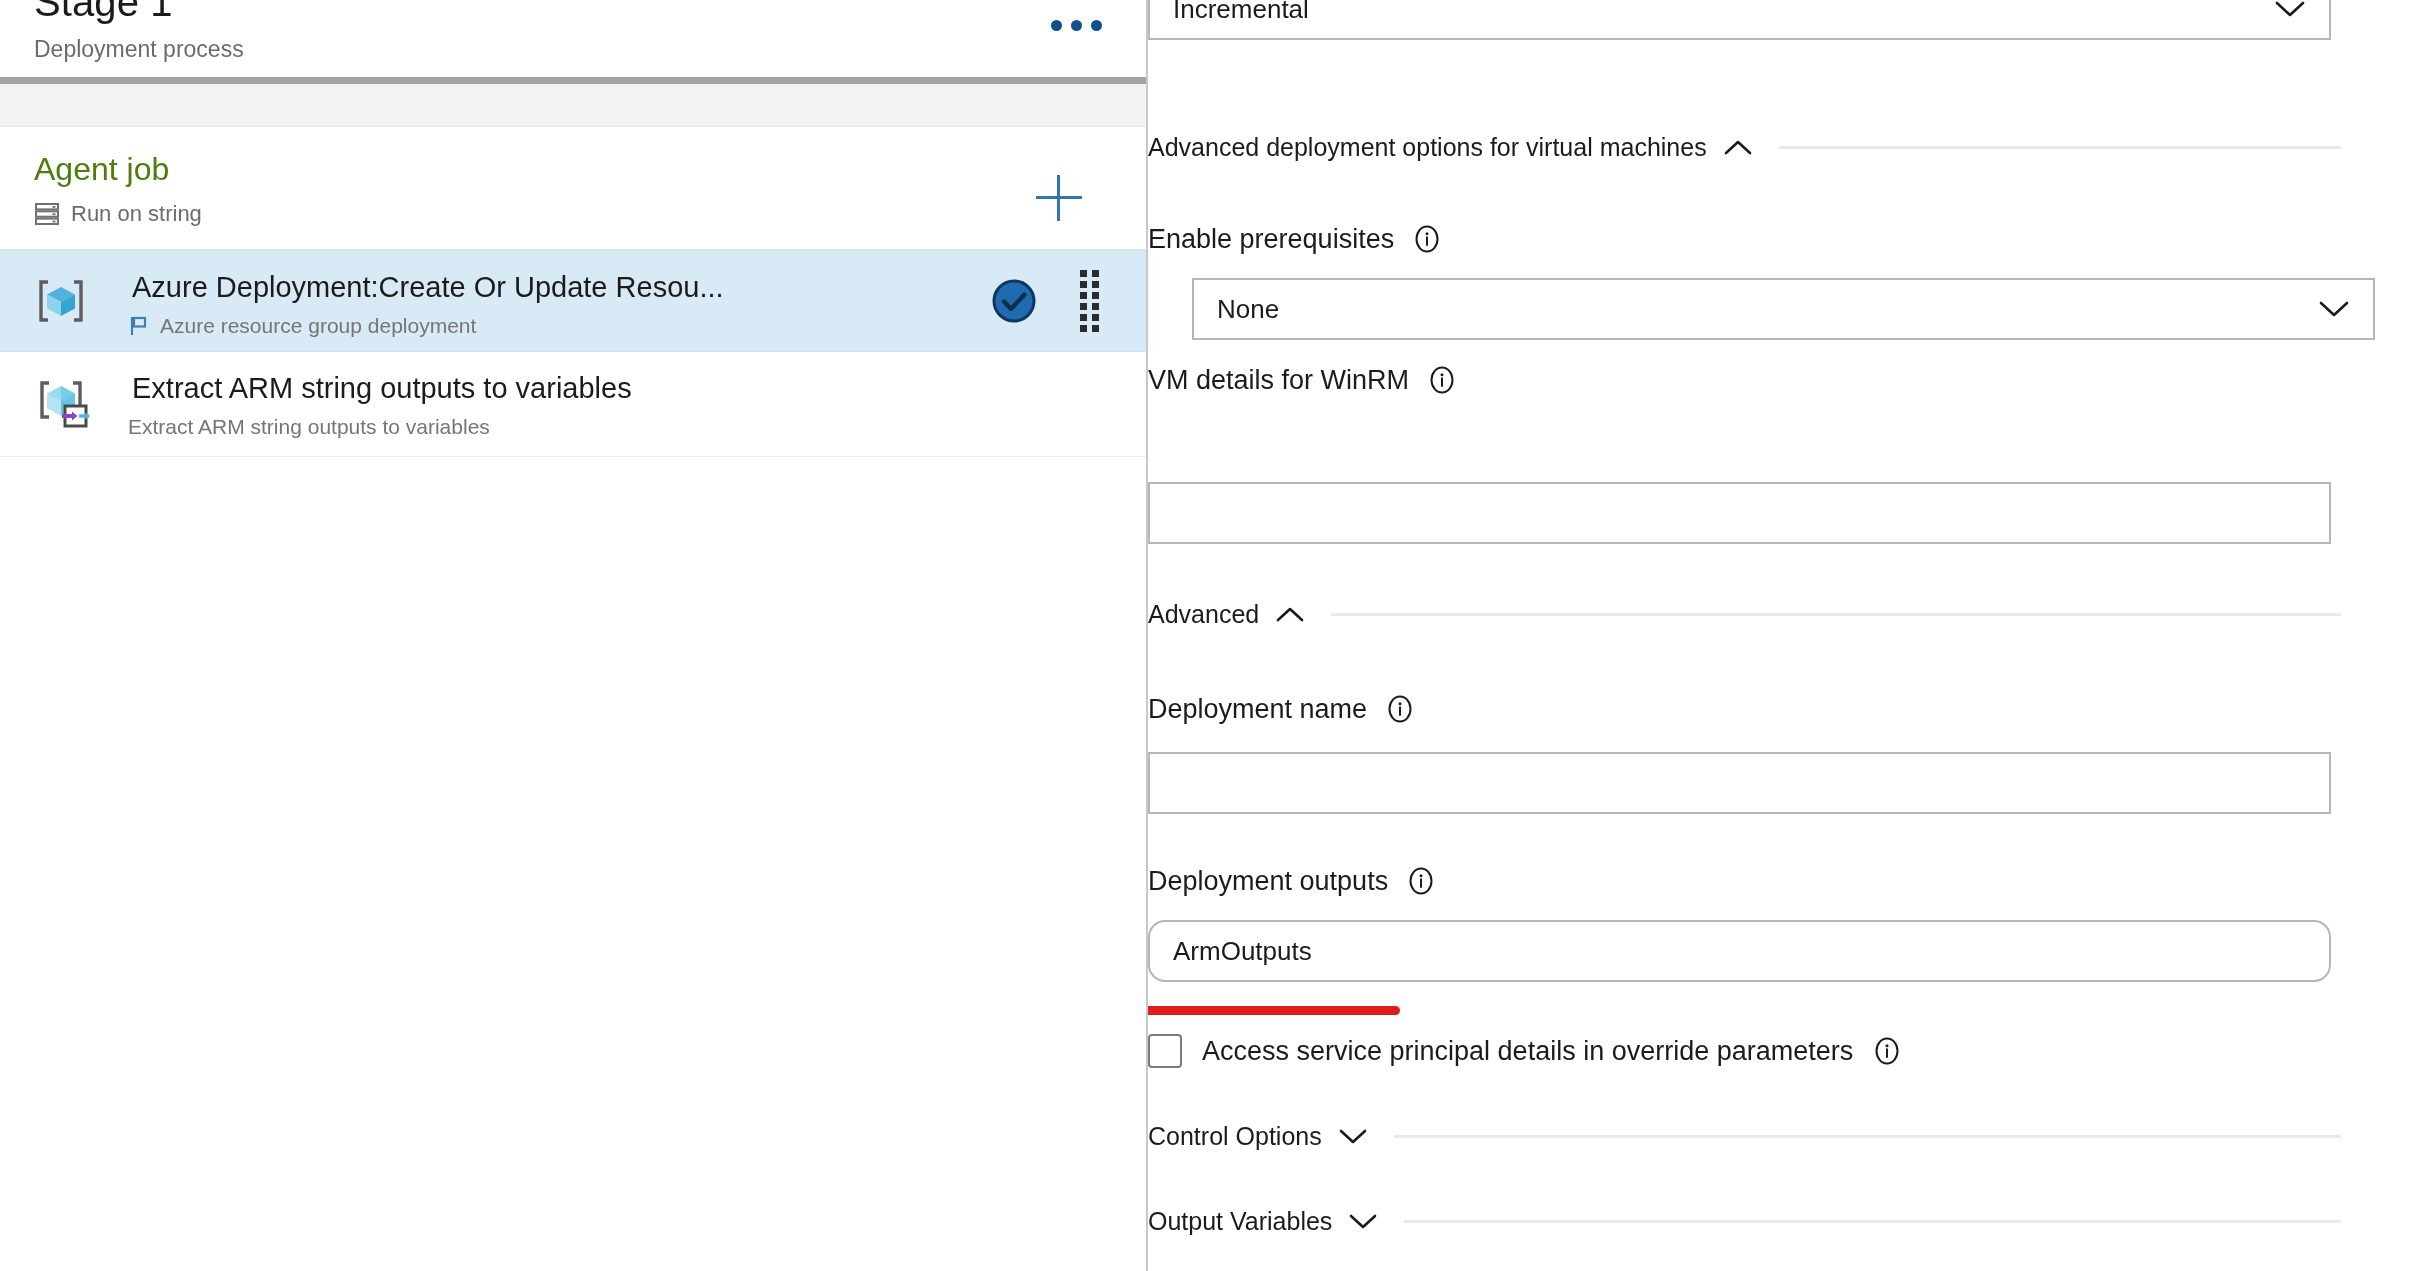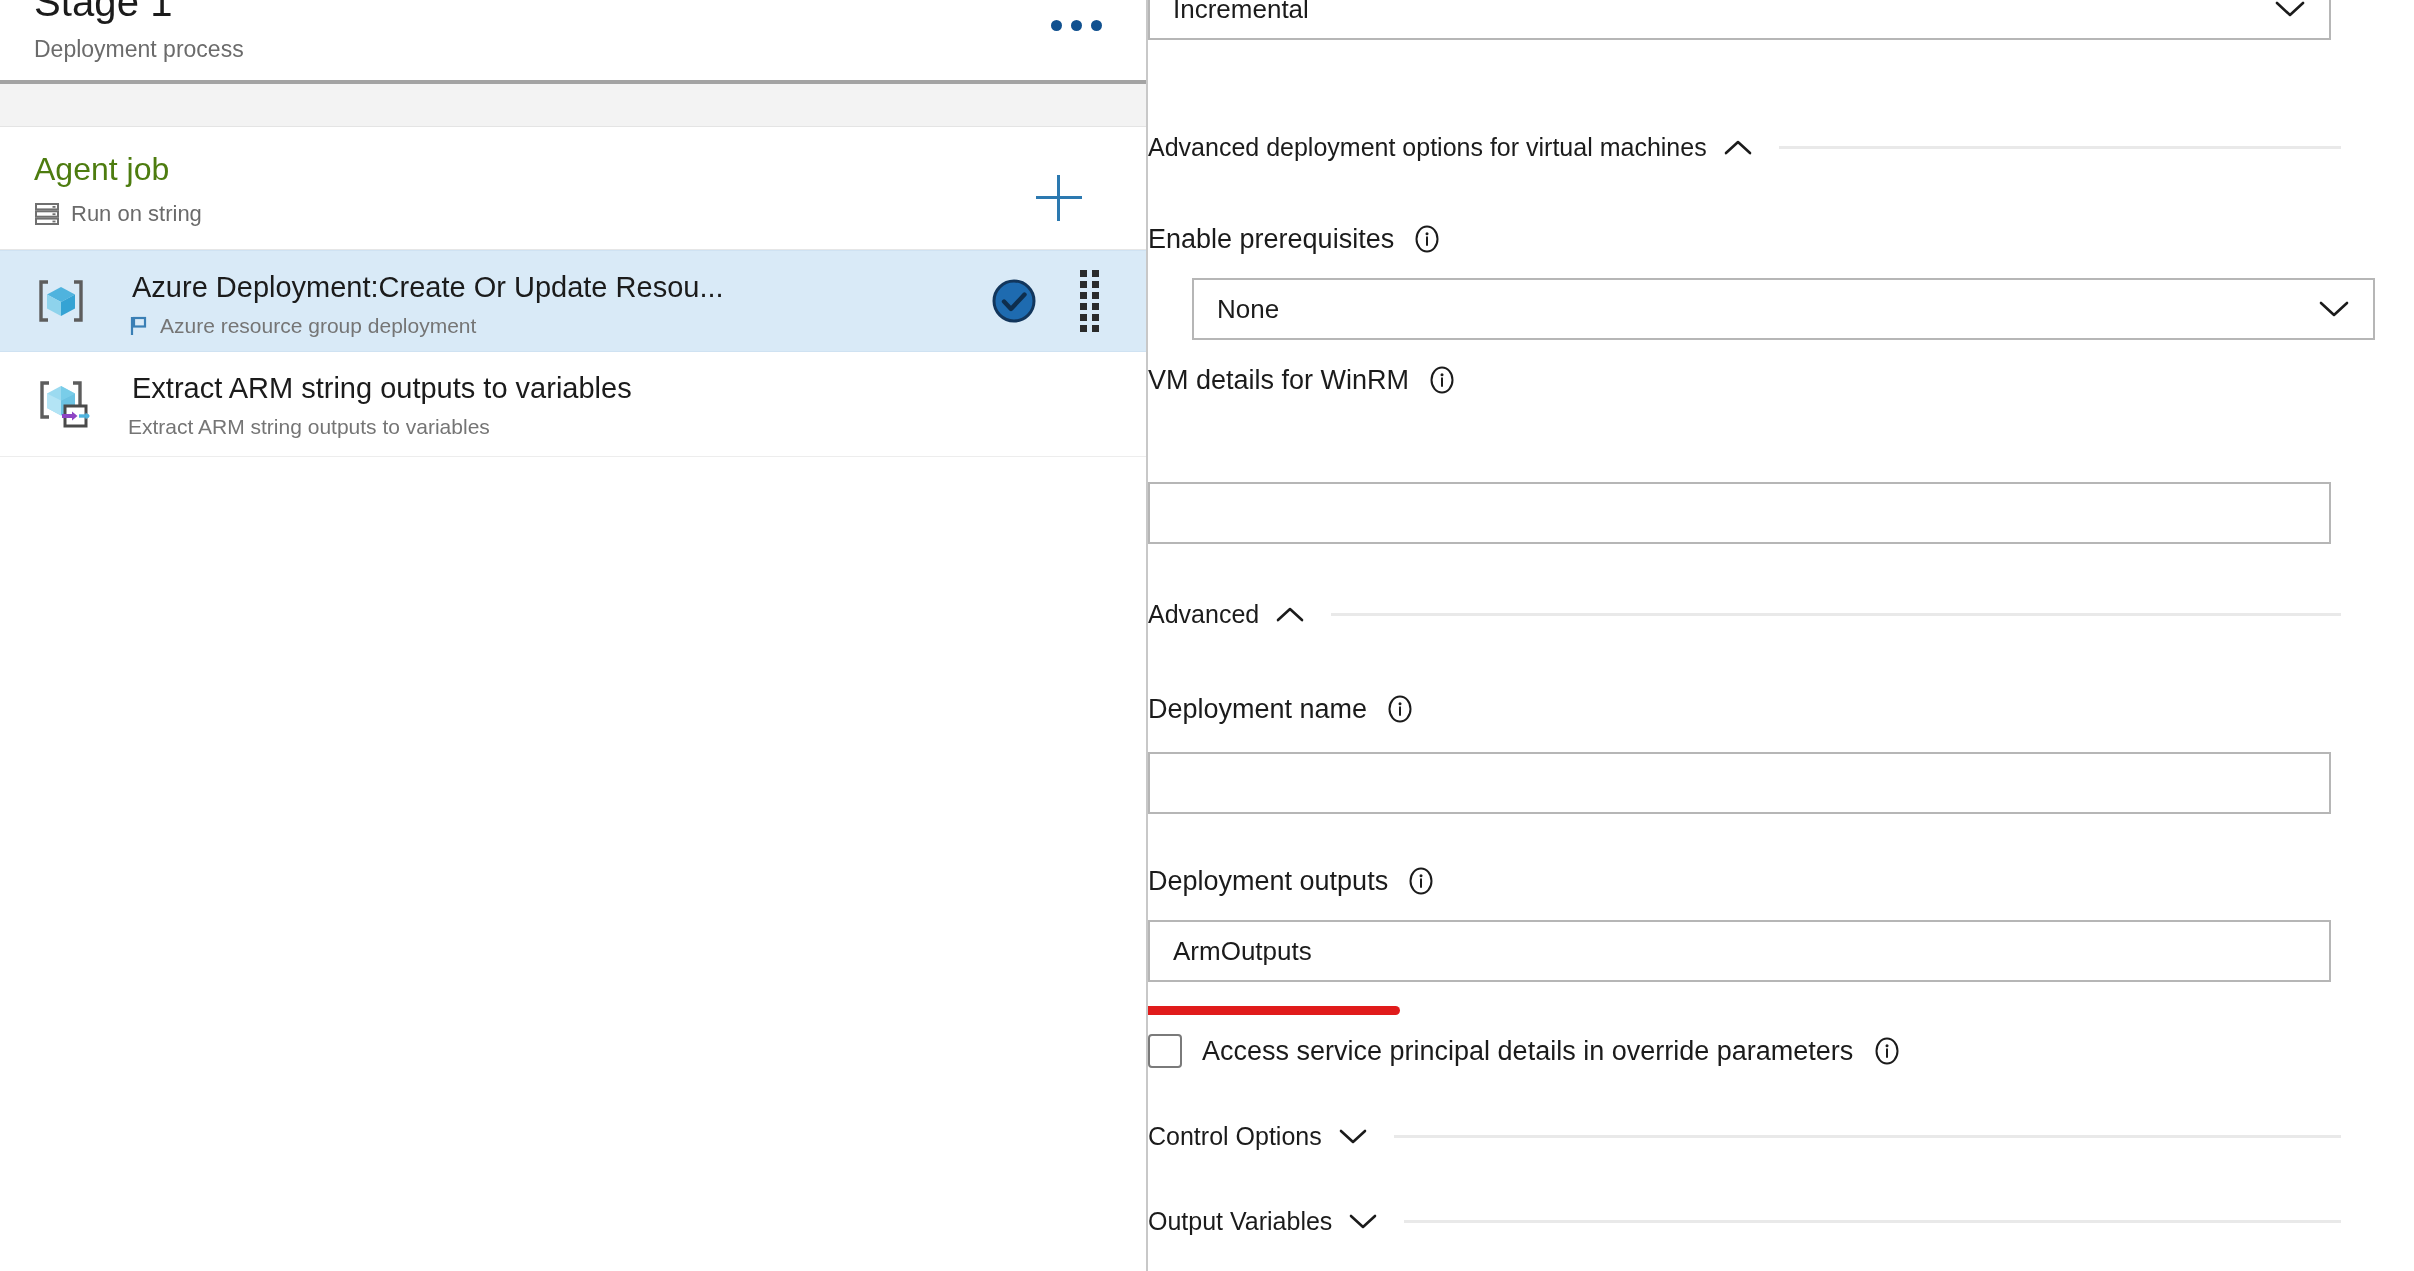--- a/index.html
+++ b/index.html
@@ -32,21 +32,21 @@
     background: #ffffff;
     border-right: 2px solid #c8c8c8;
     box-sizing: border-box;
     flex: 0 0 1148px;
   }
 
   .stage-header {
     position: relative;
     height: 84px;
     background: #ffffff;
-    border-bottom: 4px solid #a3a3a3;
+    border-bottom: 7px solid #a3a3a3;
     box-sizing: border-box;
     padding: 0 40px 9px 34px;
   }
   .stage-title {
     position: absolute;
     left: 34px;
     top: -22px;
     font-size: 40px;
     font-weight: 400;
     color: #1b1b1b;
@@ -542,21 +542,21 @@
       <div class="field-label abs" style="left:0; top:864px;">
         <span>Deployment outputs</span>
         <span class="info-icon">
           <svg viewBox="0 0 28 28" width="28" height="28" aria-hidden="true">
             <ellipse cx="14" cy="14" rx="10.5" ry="12.5" fill="none" stroke="#1b1b1b" stroke-width="2"></ellipse>
             <circle cx="14" cy="8.8" r="1.5" fill="#1b1b1b"></circle>
             <path d="M14 12.3 L14 20" stroke="#1b1b1b" stroke-width="2" stroke-linecap="round"></path>
           </svg>
         </span>
       </div>
-      <input class="field-input abs" type="text" style="left: 0px; top: 920px;" value="ArmOutputs">
+      <input class="field-input abs" type="text" style="left: 0px; top: 920px; border-radius: 17px;" value="ArmOutputs">
       <span class="red-underline" style="left:-10px; top:1006px; width:262px;"></span>
 
       <div class="checkbox-row abs" style="left:0; top:1034px;">
         <span class="checkbox-box"></span>
         <span class="checkbox-label">Access service principal details in override parameters</span>
         <span class="info-icon">
           <svg viewBox="0 0 28 28" width="28" height="28" aria-hidden="true">
             <ellipse cx="14" cy="14" rx="10.5" ry="12.5" fill="none" stroke="#1b1b1b" stroke-width="2"></ellipse>
             <circle cx="14" cy="8.8" r="1.5" fill="#1b1b1b"></circle>
             <path d="M14 12.3 L14 20" stroke="#1b1b1b" stroke-width="2" stroke-linecap="round"></path>

